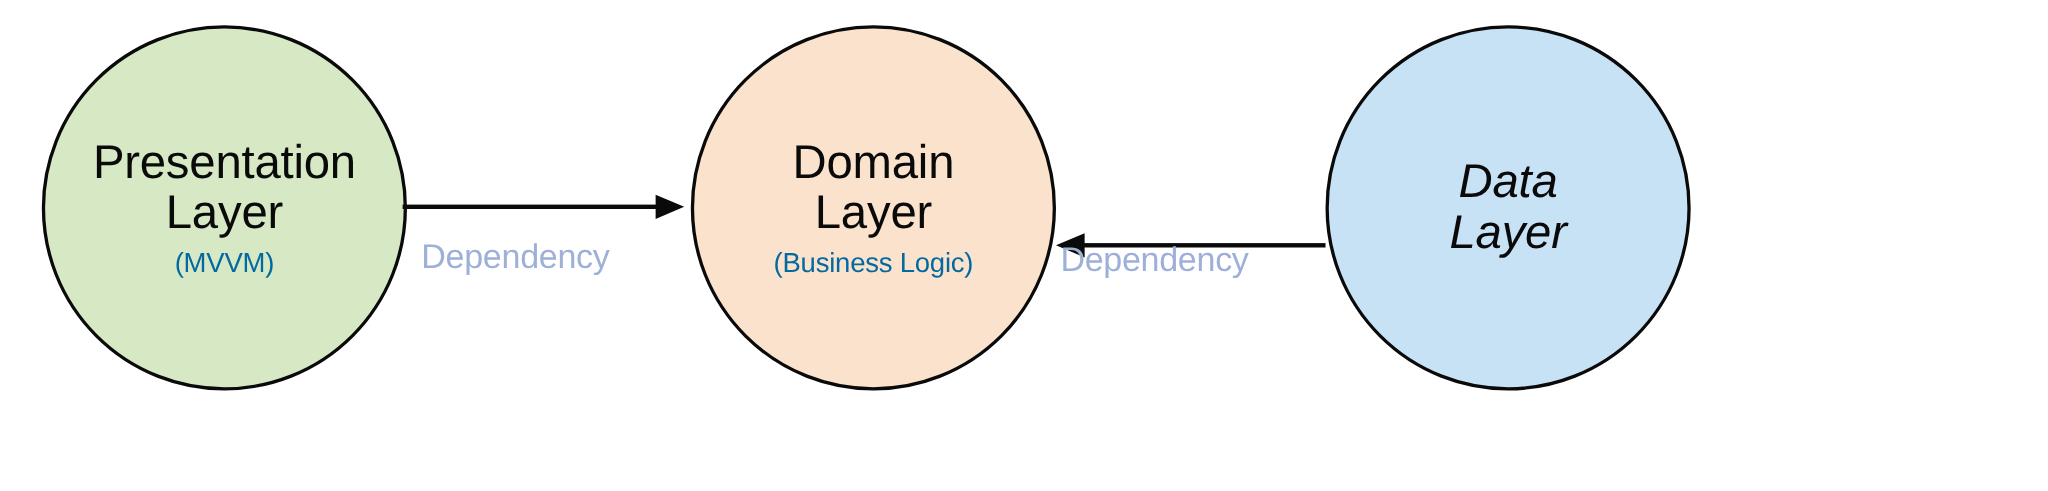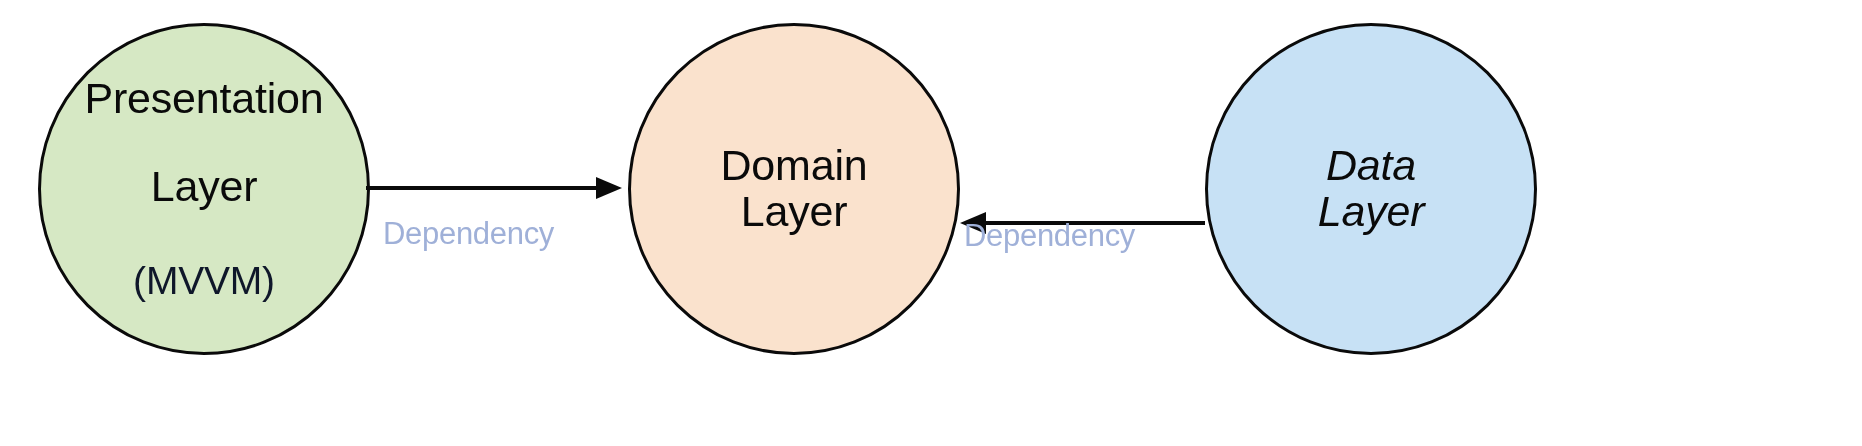--- a/index.html
+++ b/index.html
@@ -30,22 +30,22 @@
     text-align: center;
     line-height: 1.06;
   }
   .node .title-line {
     font-size: 43px;
     color: #0a0a0a;
     white-space: nowrap;
     letter-spacing: -0.2px;
   }
   .node .subtitle {
-    font-size: 39px;
-    color: #0f172a;
+    font-size: 25px;
+    color: #0369a1;
     white-space: nowrap;
     margin-top: 9px;
     letter-spacing: -0.2px;
   }
   .node.presentation {
     left: 38px;
     top: 23px;
     width: 332px;
     height: 332px;
   }
@@ -123,29 +123,30 @@
   .edge-label.label-right {
     left: 964px;
     top: 218px;
   }
 </style>
 </head>
 <body>
 
 <div class="canvas">
 
-  <div class="node presentation" style="background: rgb(214, 232, 196); border-color: rgb(10, 10, 10); gap: 42px;">
+  <div class="node presentation" style="background: rgb(214, 232, 196); border-color: rgb(10, 10, 10);">
     <span class="title-line">Presentation</span>
     <span class="title-line">Layer</span>
     <span class="subtitle">(MVVM)</span>
   </div>
 
   <div class="node domain" style="background: rgb(250, 226, 205); border-color: rgb(10, 10, 10);">
     <span class="title-line">Domain</span>
     <span class="title-line">Layer</span>
+    <span class="subtitle">(Business Logic)</span>
   </div>
 
   <div class="node data" style="background: rgb(199, 225, 245); border-color: rgb(10, 10, 10);">
     <span class="title-line">Data</span>
     <span class="title-line">Layer</span>
   </div>
 
   <div class="edge edge-pres-domain to-right">
     <span class="shaft"></span>
     <span class="head"></span>

